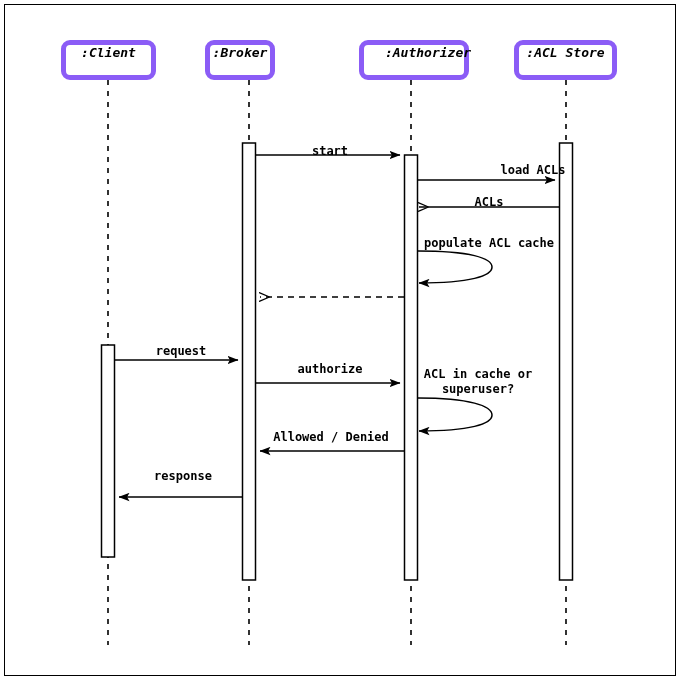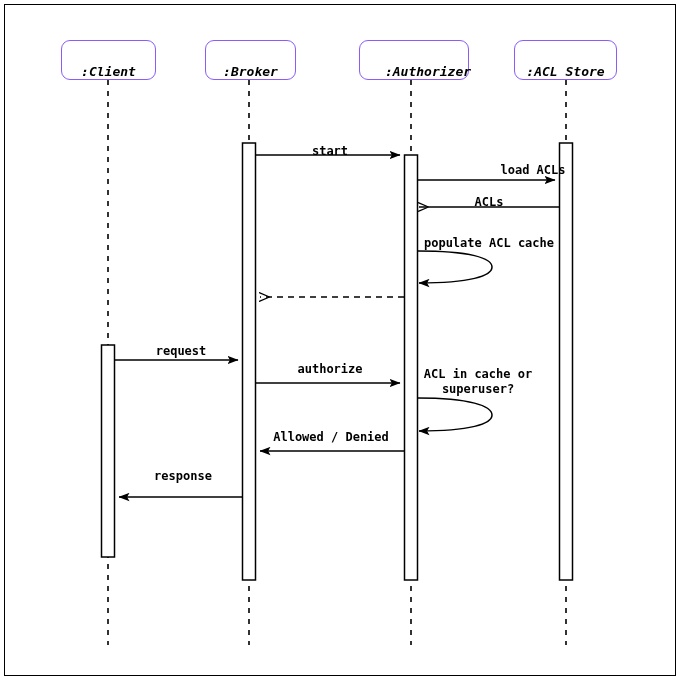--- a/index.html
+++ b/index.html
@@ -28,25 +28,25 @@
     box-sizing: border-box;
   }
   #diagram-svg {
     position: absolute;
     left: 0;
     top: 0;
   }
   .participant-box {
     position: absolute;
     box-sizing: border-box;
-    border: 1px solid #8b5cf6;
+    border: 5px solid #8b5cf6;
     border-radius: 9px;
     background: #ffffff;
     display: flex;
-    align-items: flex-end;
+    align-items: flex-start;
     justify-content: center;
     height: 40px;
   }
   .participant-label {
     font-family: "DejaVu Sans Mono", monospace;
     font-size: 13px;
     font-weight: bold;
     font-style: italic;
     color: #000000;
     white-space: nowrap;
@@ -118,21 +118,21 @@
       <line x1="404" y1="451" x2="260" y2="451" stroke="#000000" stroke-width="1.5" marker-end="url(#arrow-filled-left)"></line>
 
       <line x1="242" y1="497" x2="119" y2="497" stroke="#000000" stroke-width="1.5" marker-end="url(#arrow-filled-left)"></line>
     </g>
   </svg>
 
   <div class="participant-box" style="left:61px; top:40px; width:95px;">
     <span class="participant-label">:Client</span>
   </div>
 
-  <div class="participant-box" style="left:205px; top:40px; width:91px;">
+  <div class="participant-box" style="left:205px; top:40px; width:70px;">
     <span class="participant-label">:Broker</span>
   </div>
 
   <div class="participant-box" style="left:359px; top:40px; width:110px;padding-left:28px;">
     <span class="participant-label">:Authorizer</span>
   </div>
 
   <div class="participant-box" style="left:514px; top:40px; width:103px;">
     <span class="participant-label">:ACL Store</span>
   </div>

